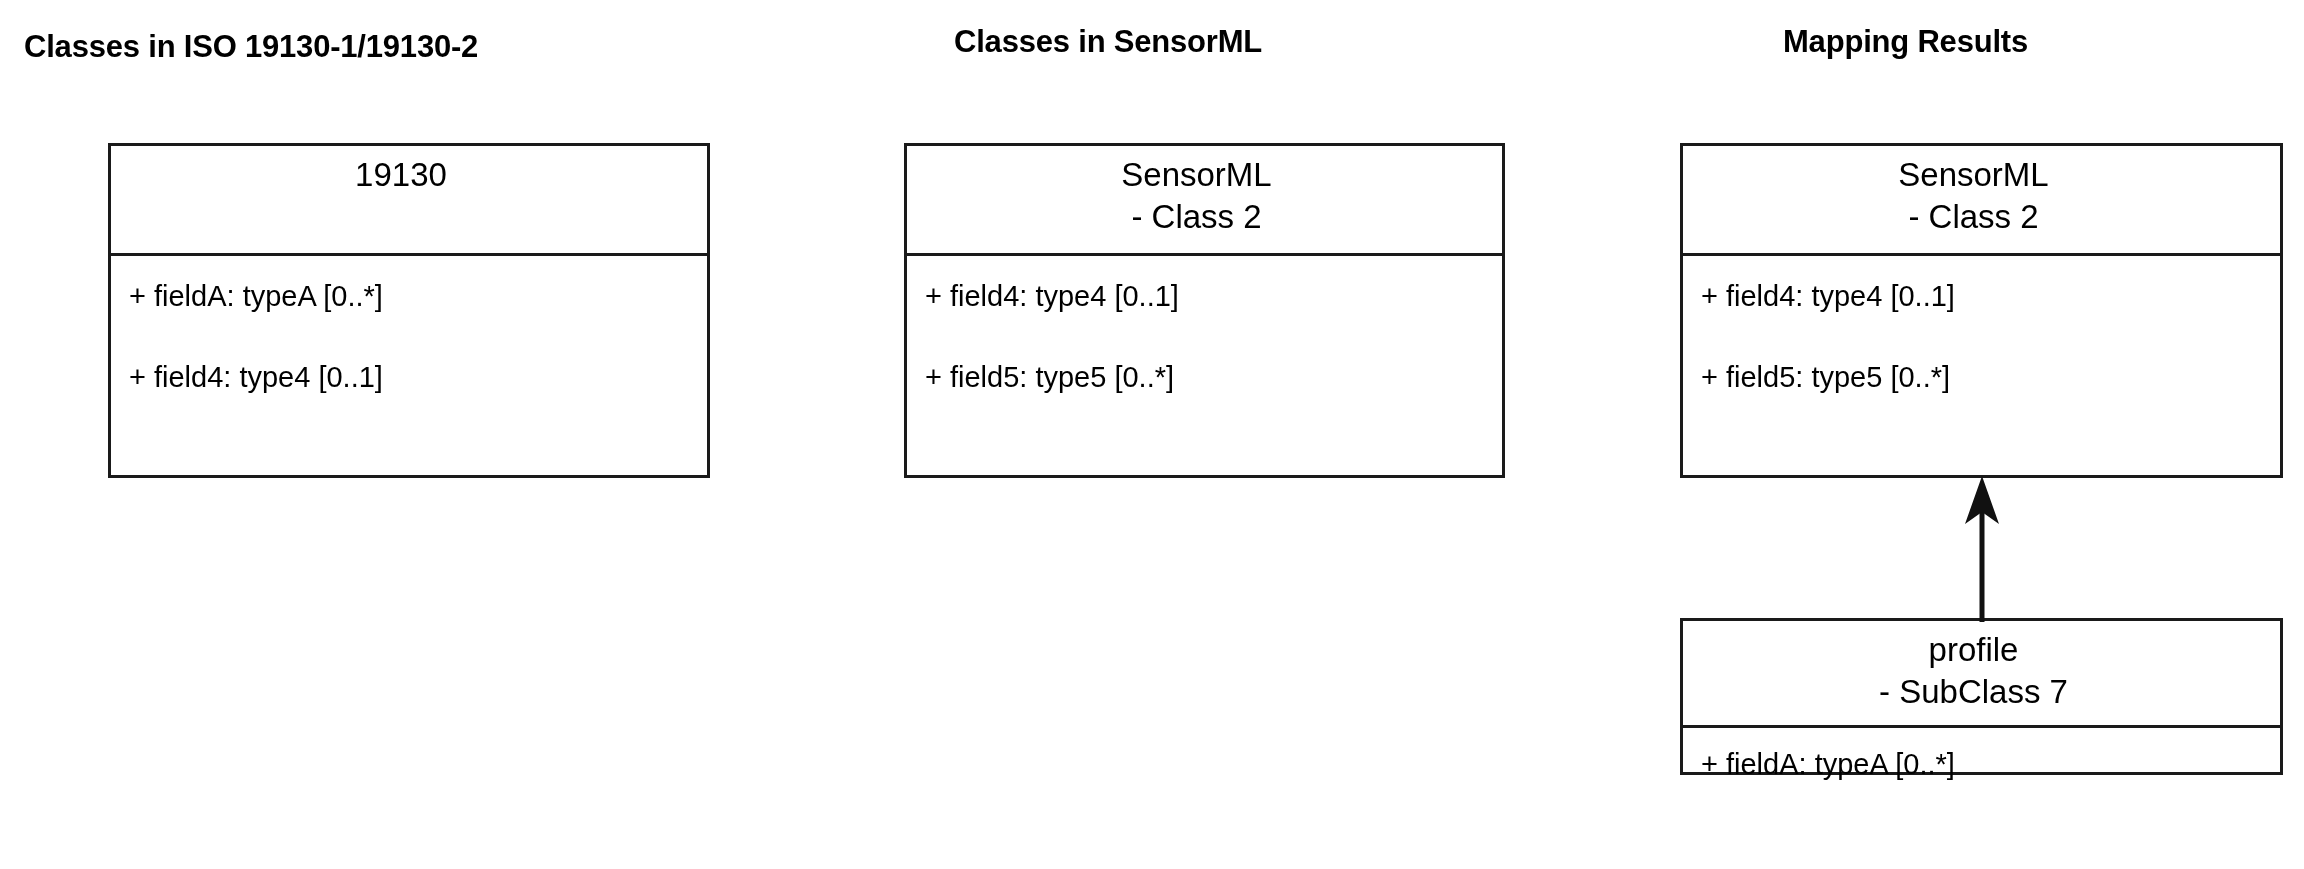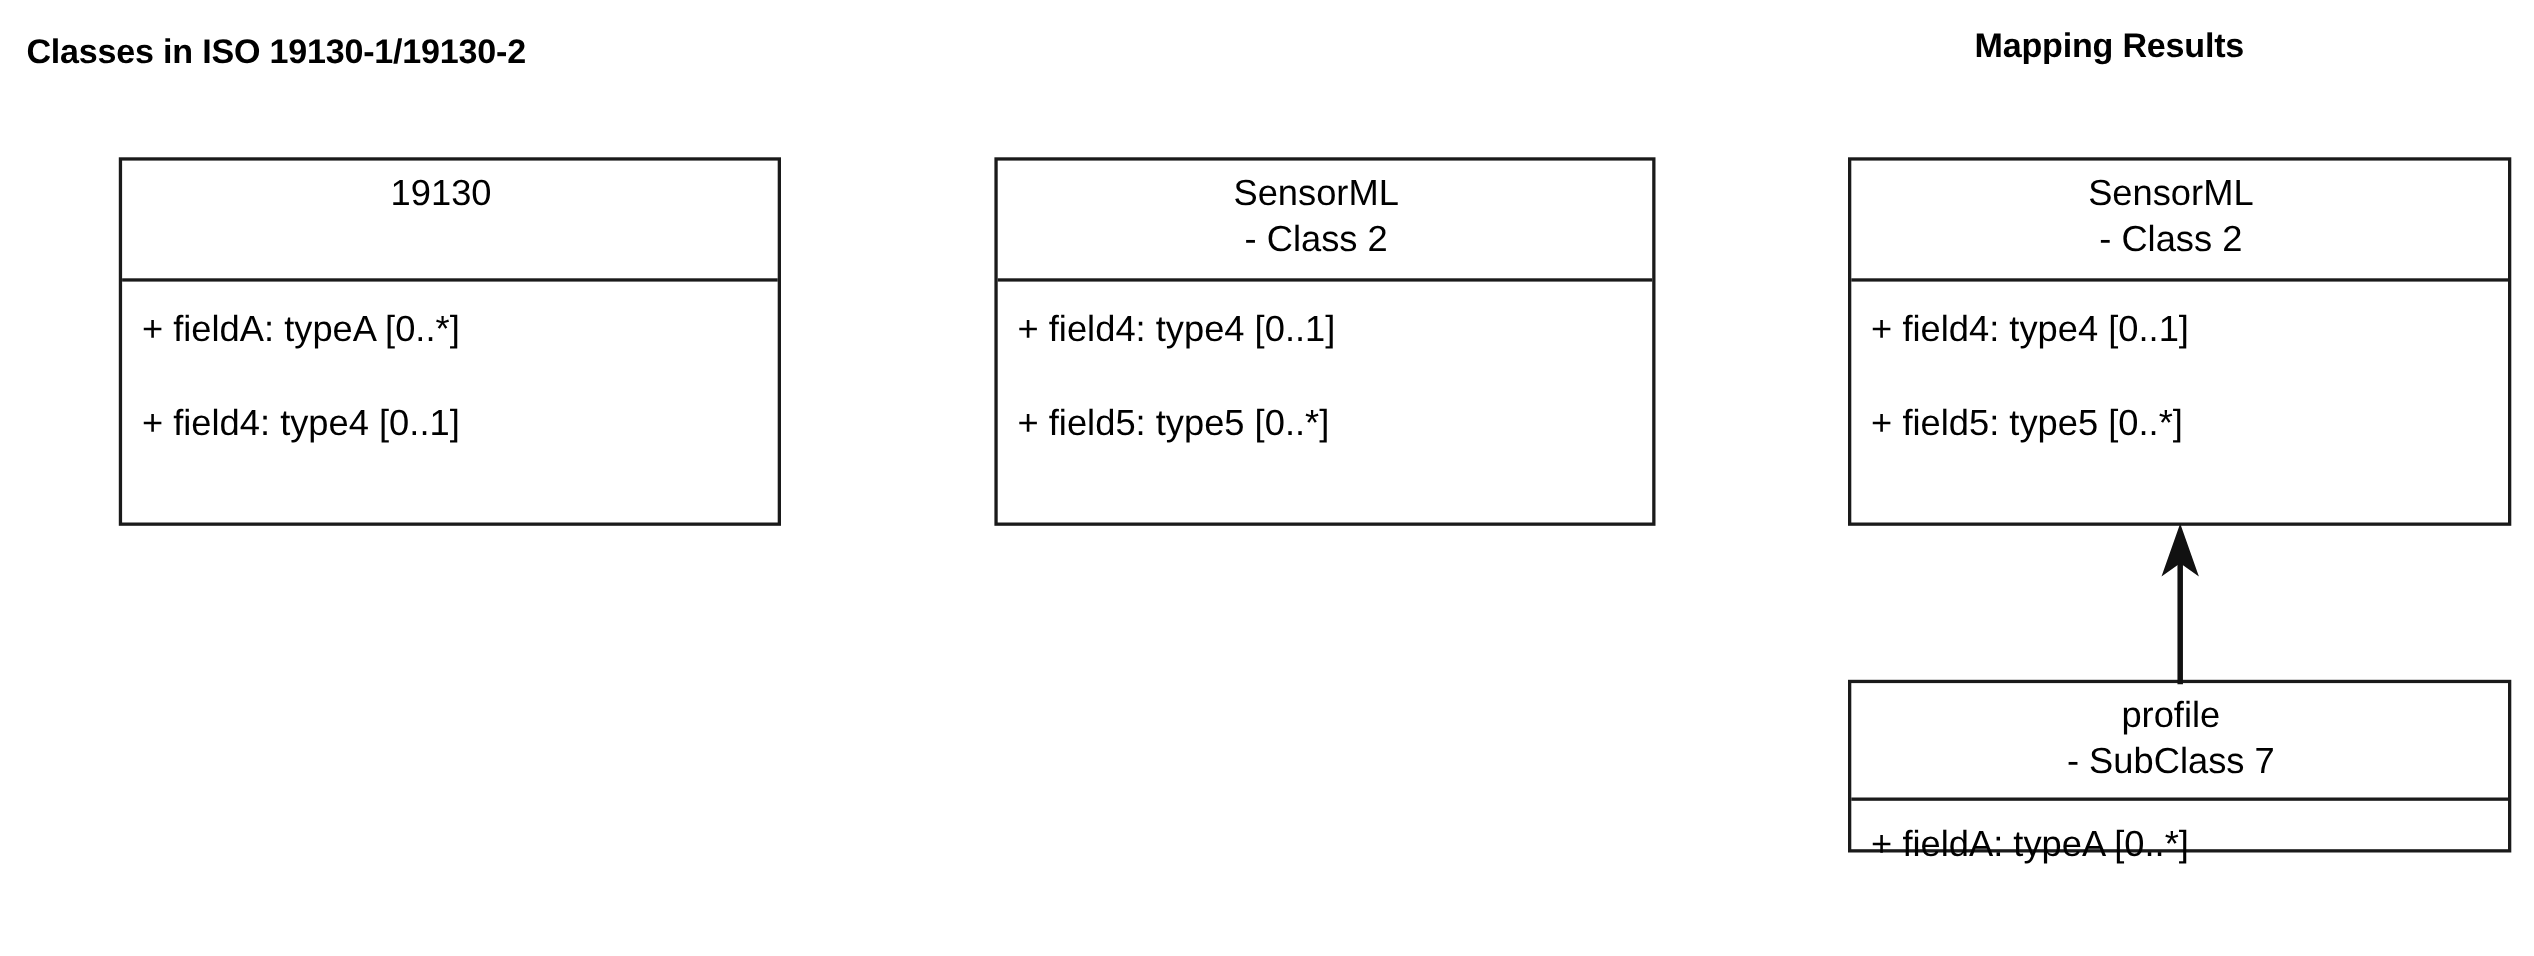--- a/index.html
+++ b/index.html
@@ -25,21 +25,21 @@
     position: absolute;
     font-size: 31px;
     font-weight: bold;
     letter-spacing: -0.2px;
     white-space: nowrap;
     color: #000000;
     line-height: 1;
   }
   #hdr-0 { left: 24px;   top: 31px; }
   #hdr-1 { left: 954px;  top: 26px; }
-  #hdr-2 { left: 1783px; top: 26px; margin-left: 12px; }
+  #hdr-2 { left: 1783px; top: 26px; }
 
   
   .uml-box {
     position: absolute;
     box-sizing: border-box;
     border: 3px solid #1a1a1a;
     background: #ffffff;
   }
   .uml-name {
     box-sizing: border-box;
@@ -50,21 +50,21 @@
   .uml-name .line {
     font-size: 33px;
     line-height: 1.26;
     white-space: nowrap;
   }
   .uml-attrs {
     box-sizing: border-box;
     padding: 26px 0 10px 18px;
   }
   .uml-attrs .attr {
-    font-size: 33px;
+    font-size: 29px;
     line-height: 1.0;
     white-space: nowrap;
     margin-bottom: 52px;
   }
   .uml-attrs .attr:last-child { margin-bottom: 0; }
 
   
   #box-19130   { left: 108px;  top: 143px; width: 602px; height: 335px; }
   #box-sensorml{ left: 904px;  top: 143px; width: 601px; height: 335px; }
   #box-mapped  { left: 1680px; top: 143px; width: 603px; height: 335px; }
@@ -87,20 +87,21 @@
     overflow: visible;
   }
 </style>
 </head>
 <body>
 
 <div id="canvas">
 
   <div id="hdr-0" class="col-header">Classes in ISO 19130-1/19130-2</div>
 
+  <div id="hdr-1" class="col-header">Classes in SensorML</div>
 
   <div id="hdr-2" class="col-header">Mapping Results</div>
 
   <div id="box-19130" class="uml-box">
     <div class="uml-name">
       <div class="line">19130</div>
     </div>
     <div class="uml-attrs">
       <div class="attr">+ fieldA: typeA [0..*]</div>
       <div class="attr">+ field4: type4 [0..1]</div>

